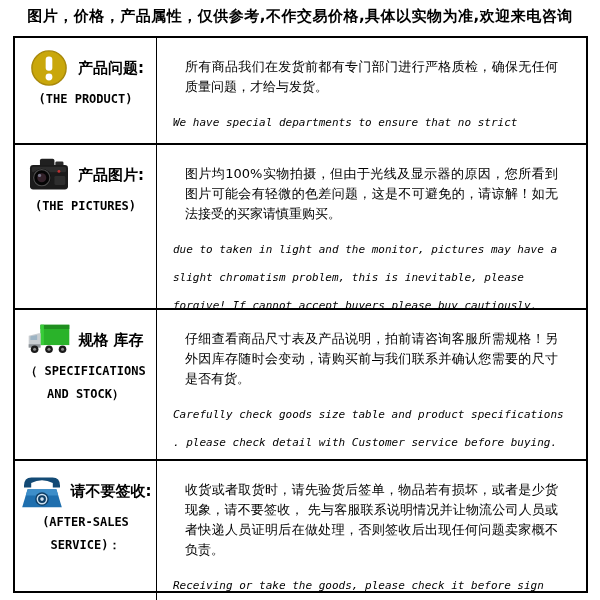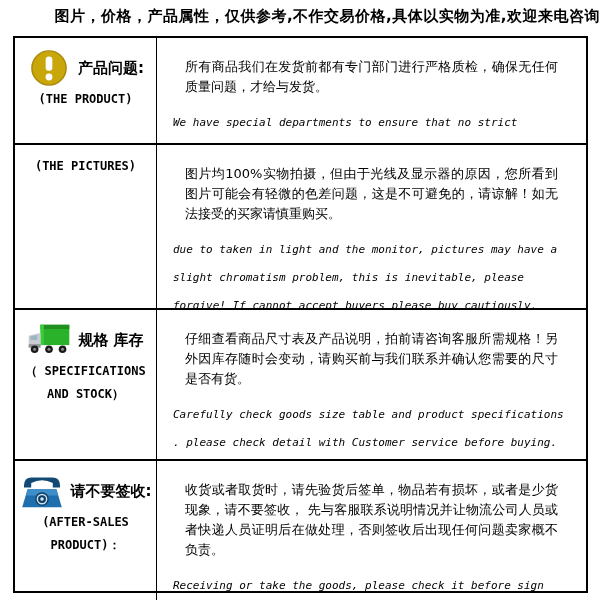--- a/index.html
+++ b/index.html
@@ -1,21 +1,21 @@
 <!DOCTYPE html>
 <html><head>
 <meta charset="utf-8">
 <style>
   html,body{margin:0;padding:0;}
   body{
     width:600px;height:600px;background:#ffffff;position:relative;overflow:hidden;
     font-family:"DejaVu Sans",sans-serif;color:#000;
   }
   .header{
-    position:absolute;top:7px;left:0;width:600px;text-align:right;
+    position:absolute;top:7px;left:0;width:600px;text-align:center;
     font-size:15px;font-weight:bold;letter-spacing:0.5px;white-space:nowrap;
   }
   .table{
     position:absolute;left:13px;top:36px;width:575px;height:557px;
     border:2px solid #000;box-sizing:border-box;display:flex;flex-direction:column;
     background:#fff;
   }
   .row{display:flex;box-sizing:border-box;border-bottom:2px solid #000;}
   .row:last-child{border-bottom:none;}
   .row1{height:107px;}
@@ -62,20 +62,37 @@
       <div class="title-en">(THE PRODUCT)</div>
     </div>
     <div class="cell-right">
       <p class="body-cn">所有商品我们在发货前都有专门部门进行严格质检，确保无任何质量问题，才给与发货。</p>
       <p class="body-en">We have special departments to ensure that no strict quality control any quality problem before delivery.</p>
     </div>
   </div>
 
   <div class="row row2">
     <div class="cell-left">
+      <div class="title-line">
+        <span class="icon-box">
+          <svg width="44" height="38" viewBox="0 0 48 42">
+            <rect x="14" y="3" width="16" height="9" rx="2" fill="#202020"></rect>
+            <rect x="31" y="6" width="9" height="6" rx="1.5" fill="#2a2a2a"></rect>
+            <rect x="3" y="10" width="42" height="27" rx="3.5" fill="#1b1b1b"></rect>
+            <rect x="5" y="12" width="38" height="6" rx="2" fill="#3a3a3a" opacity="0.6"></rect>
+            <circle cx="16" cy="24" r="10" fill="#050505"></circle>
+            <circle cx="16" cy="24" r="9" fill="none" stroke="#4a4a4a" stroke-width="1.4"></circle>
+            <circle cx="16" cy="24" r="5" fill="#33222a"></circle>
+            <circle cx="13.5" cy="21.5" r="1.8" fill="#8a8aa0" opacity="0.8"></circle>
+            <circle cx="35" cy="17" r="1.6" fill="#c03030"></circle>
+            <rect x="30" y="22" width="12" height="10" rx="1.5" fill="#2e2e2e"></rect>
+          </svg>
+        </span>
+        <span class="title-cn">产品图片:</span>
+      </div>
       <div class="title-en">(THE PICTURES)</div>
     </div>
     <div class="cell-right">
       <p class="body-cn">图片均100%实物拍摄，但由于光线及显示器的原因，您所看到图片可能会有轻微的色差问题，这是不可避免的，请谅解！如无法接受的买家请慎重购买。</p>
       <p class="body-en">due to taken in light and the monitor, pictures may have a slight chromatism problem, this is inevitable, please forgive! If cannot accept buyers please buy cautiously.</p>
     </div>
   </div>
 
   <div class="row row3">
     <div class="cell-left">
@@ -114,21 +131,21 @@
             <path d="M4 14 Q4 4 14 5 L34 5 Q44 4 44 14 L44 16 L36 16 L36 11 Q30 8 24 8 Q18 8 12 11 L12 16 L4 16 Z" fill="#134a75"></path>
             <path d="M8 18 L40 18 L46 38 L2 38 Z" fill="#1f6fae"></path>
             <path d="M8 18 L40 18 L42 25 L6 25 Z" fill="#3d8ec9"></path>
             <circle cx="24" cy="29" r="7.5" fill="#0e3d63"></circle>
             <circle cx="24" cy="29" r="5.2" fill="none" stroke="#cfe3f2" stroke-width="1.6"></circle>
             <circle cx="24" cy="29" r="2" fill="#cfe3f2"></circle>
           </svg>
         </span>
         <span class="title-cn">请不要签收:</span>
       </div>
-      <div class="title-en">(AFTER-SALES PRODUCT)：</div>
+      <div class="title-en">(AFTER-SALES SERVICE)：</div>
     </div>
     <div class="cell-right">
       <p class="body-cn">收货或者取货时，请先验货后签单，物品若有损坏，或者是少货现象，请不要签收， 先与客服联系说明情况并让物流公司人员或者快递人员证明后在做处理，否则签收后出现任何问题卖家概不负责。</p>
       <p class="body-en">Receiving or take the goods, please check it before sign the bill.</p>
     </div>
   </div>
 
 </div>
 
 </body></html>

